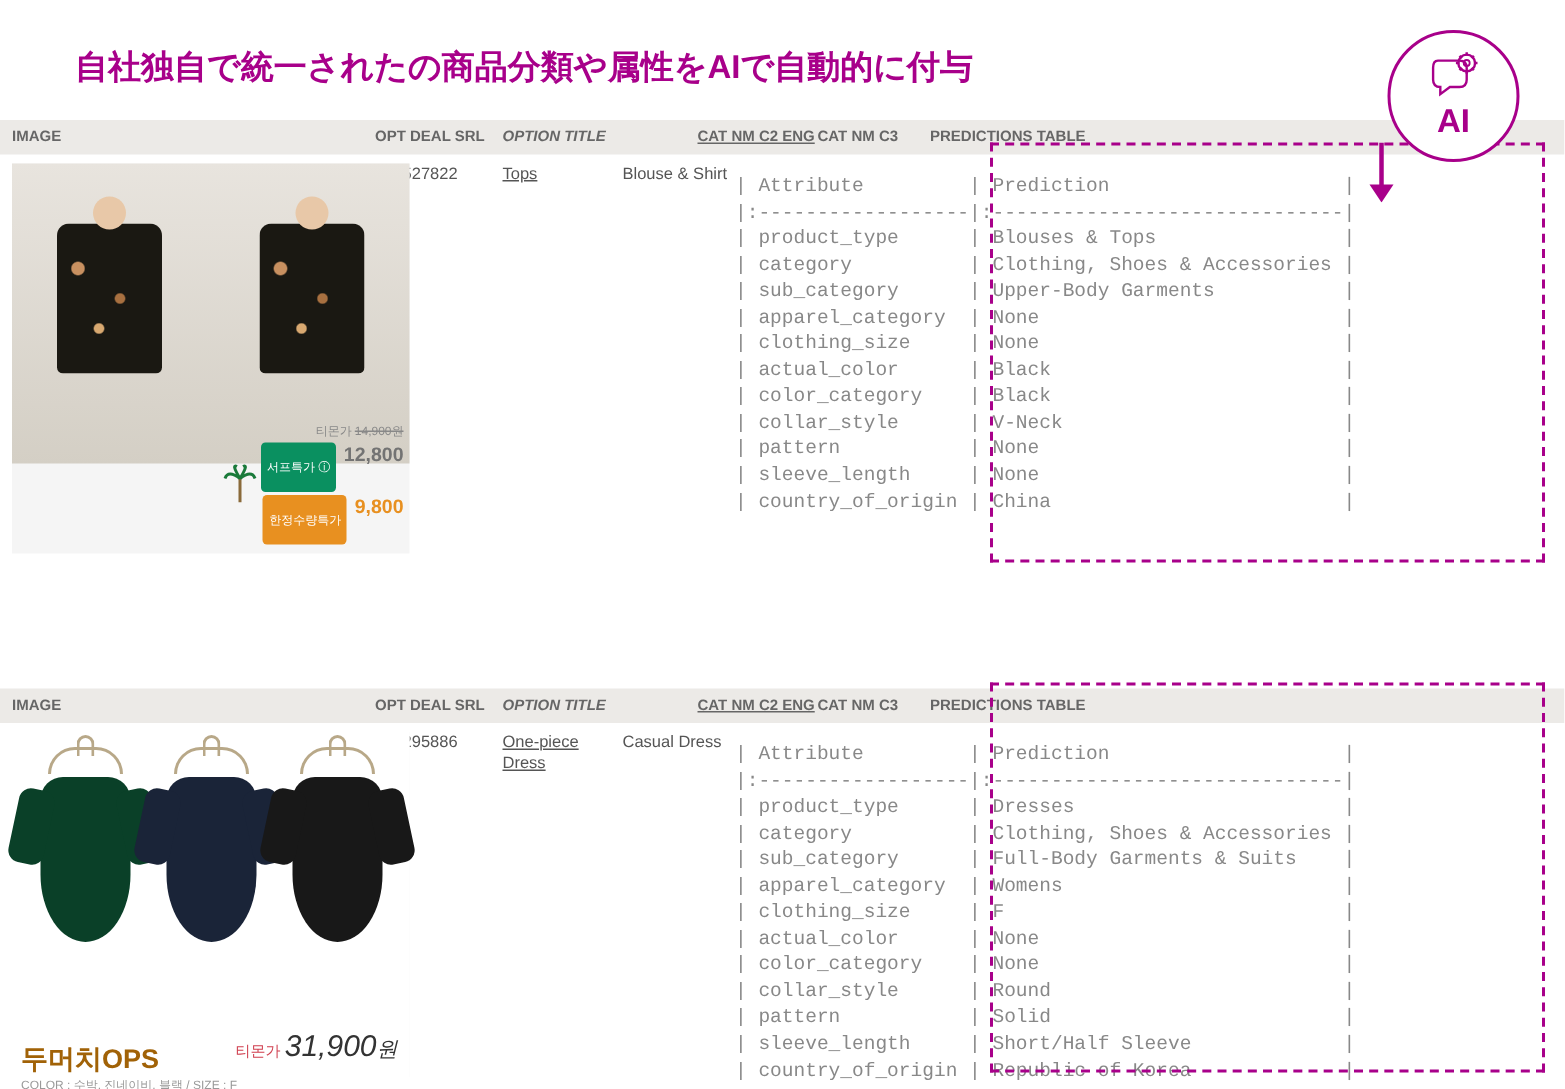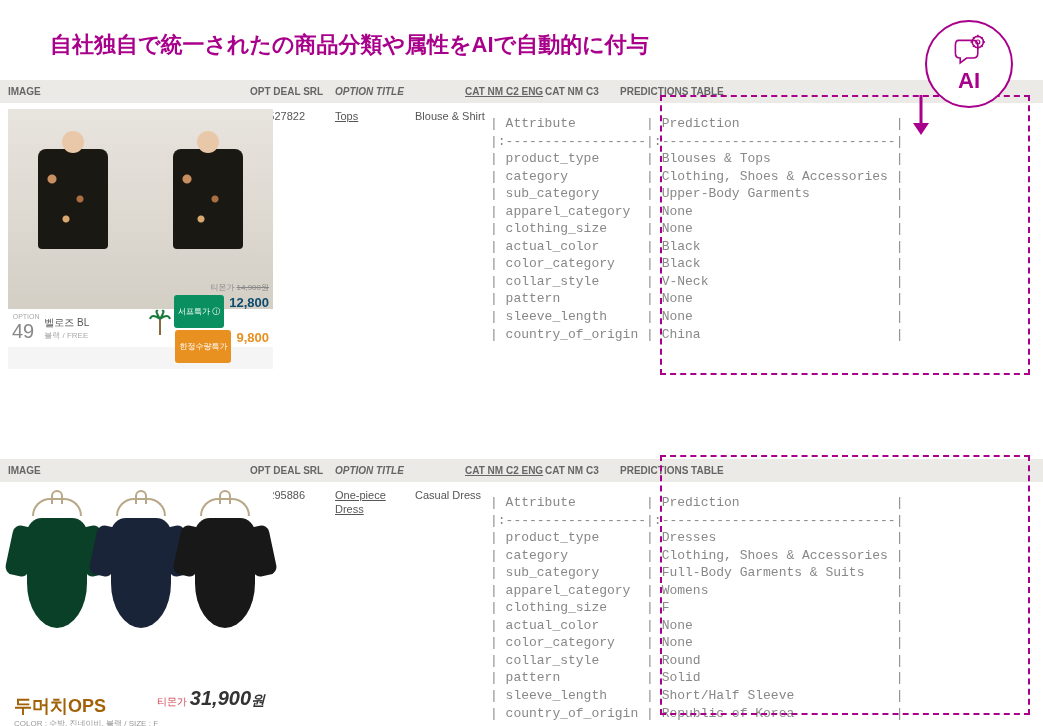--- a/index.html
+++ b/index.html
@@ -235,21 +235,21 @@
   .bottom-price {
     position: absolute;
     bottom: 8px;
     right: 8px;
     font-size: 10px;
     color: #d04050;
   }
   .bottom-price .big {
     font-size: 20px;
     font-style: italic;
-    font-weight: bold;
+    font-weight: normal;
     color: #333;
   }
   .pred-table {
     font-family: "Courier New", monospace;
     font-size: 13px;
     color: #888;
     white-space: pre;
     line-height: 1.35;
     padding: 6px 0;
   }
@@ -303,38 +303,28 @@
               <div class="model-body floral"></div>
             </div>
           <div class="model-fig right">
               <div class="model-body floral"></div>
             </div>
         </div>
         <svg class="palm" viewBox="0 0 24 30">
           <path d="M12 30 L12 14" stroke="#8a6a3a" stroke-width="2"></path>
           <path d="M12 14 Q4 8 2 14 M12 14 Q6 4 10 6 M12 14 Q18 4 14 6 M12 14 Q20 8 22 14" stroke="#1a7a3a" stroke-width="2" fill="none"></path>
         </svg>
-        <div class="product-label-bar">
-          <div style="display:flex;flex-direction:column;align-items:center;margin-right:4px">
-            <span style="font-size:7px;color:#aaa">OPTION</span>
-            <span class="label-num">49</span>
-          </div>
-          <div>
-            <div class="label-name">벨로즈 BL</div>
-            <div style="font-size:8px;color:#aaa">블랙 / FREE</div>
-          </div>
-        </div>
         <div class="price-badges">
           <div class="badge-row" style="color:#888;font-size:8px">
             <span>티몬가</span>
             <span style="text-decoration:line-through">14,900원</span>
           </div>
           <div class="badge-row">
             <span class="pill green">서프특가 ⓘ</span>
-            <span class="price-big" style="color:#0c4a6e">12,800</span>
+            <span class="price-big" style="color:#737373">12,800</span>
           </div>
           <div class="badge-row">
             <span class="pill orange">한정수량특가</span>
             <span class="price-big" style="color:#e89020">9,800</span>
           </div>
         </div>
       </div>
     </div>
     <div class="col-srl cell-text">600527822</div>
     <div class="col-c2 cell-text">Tops</div>

